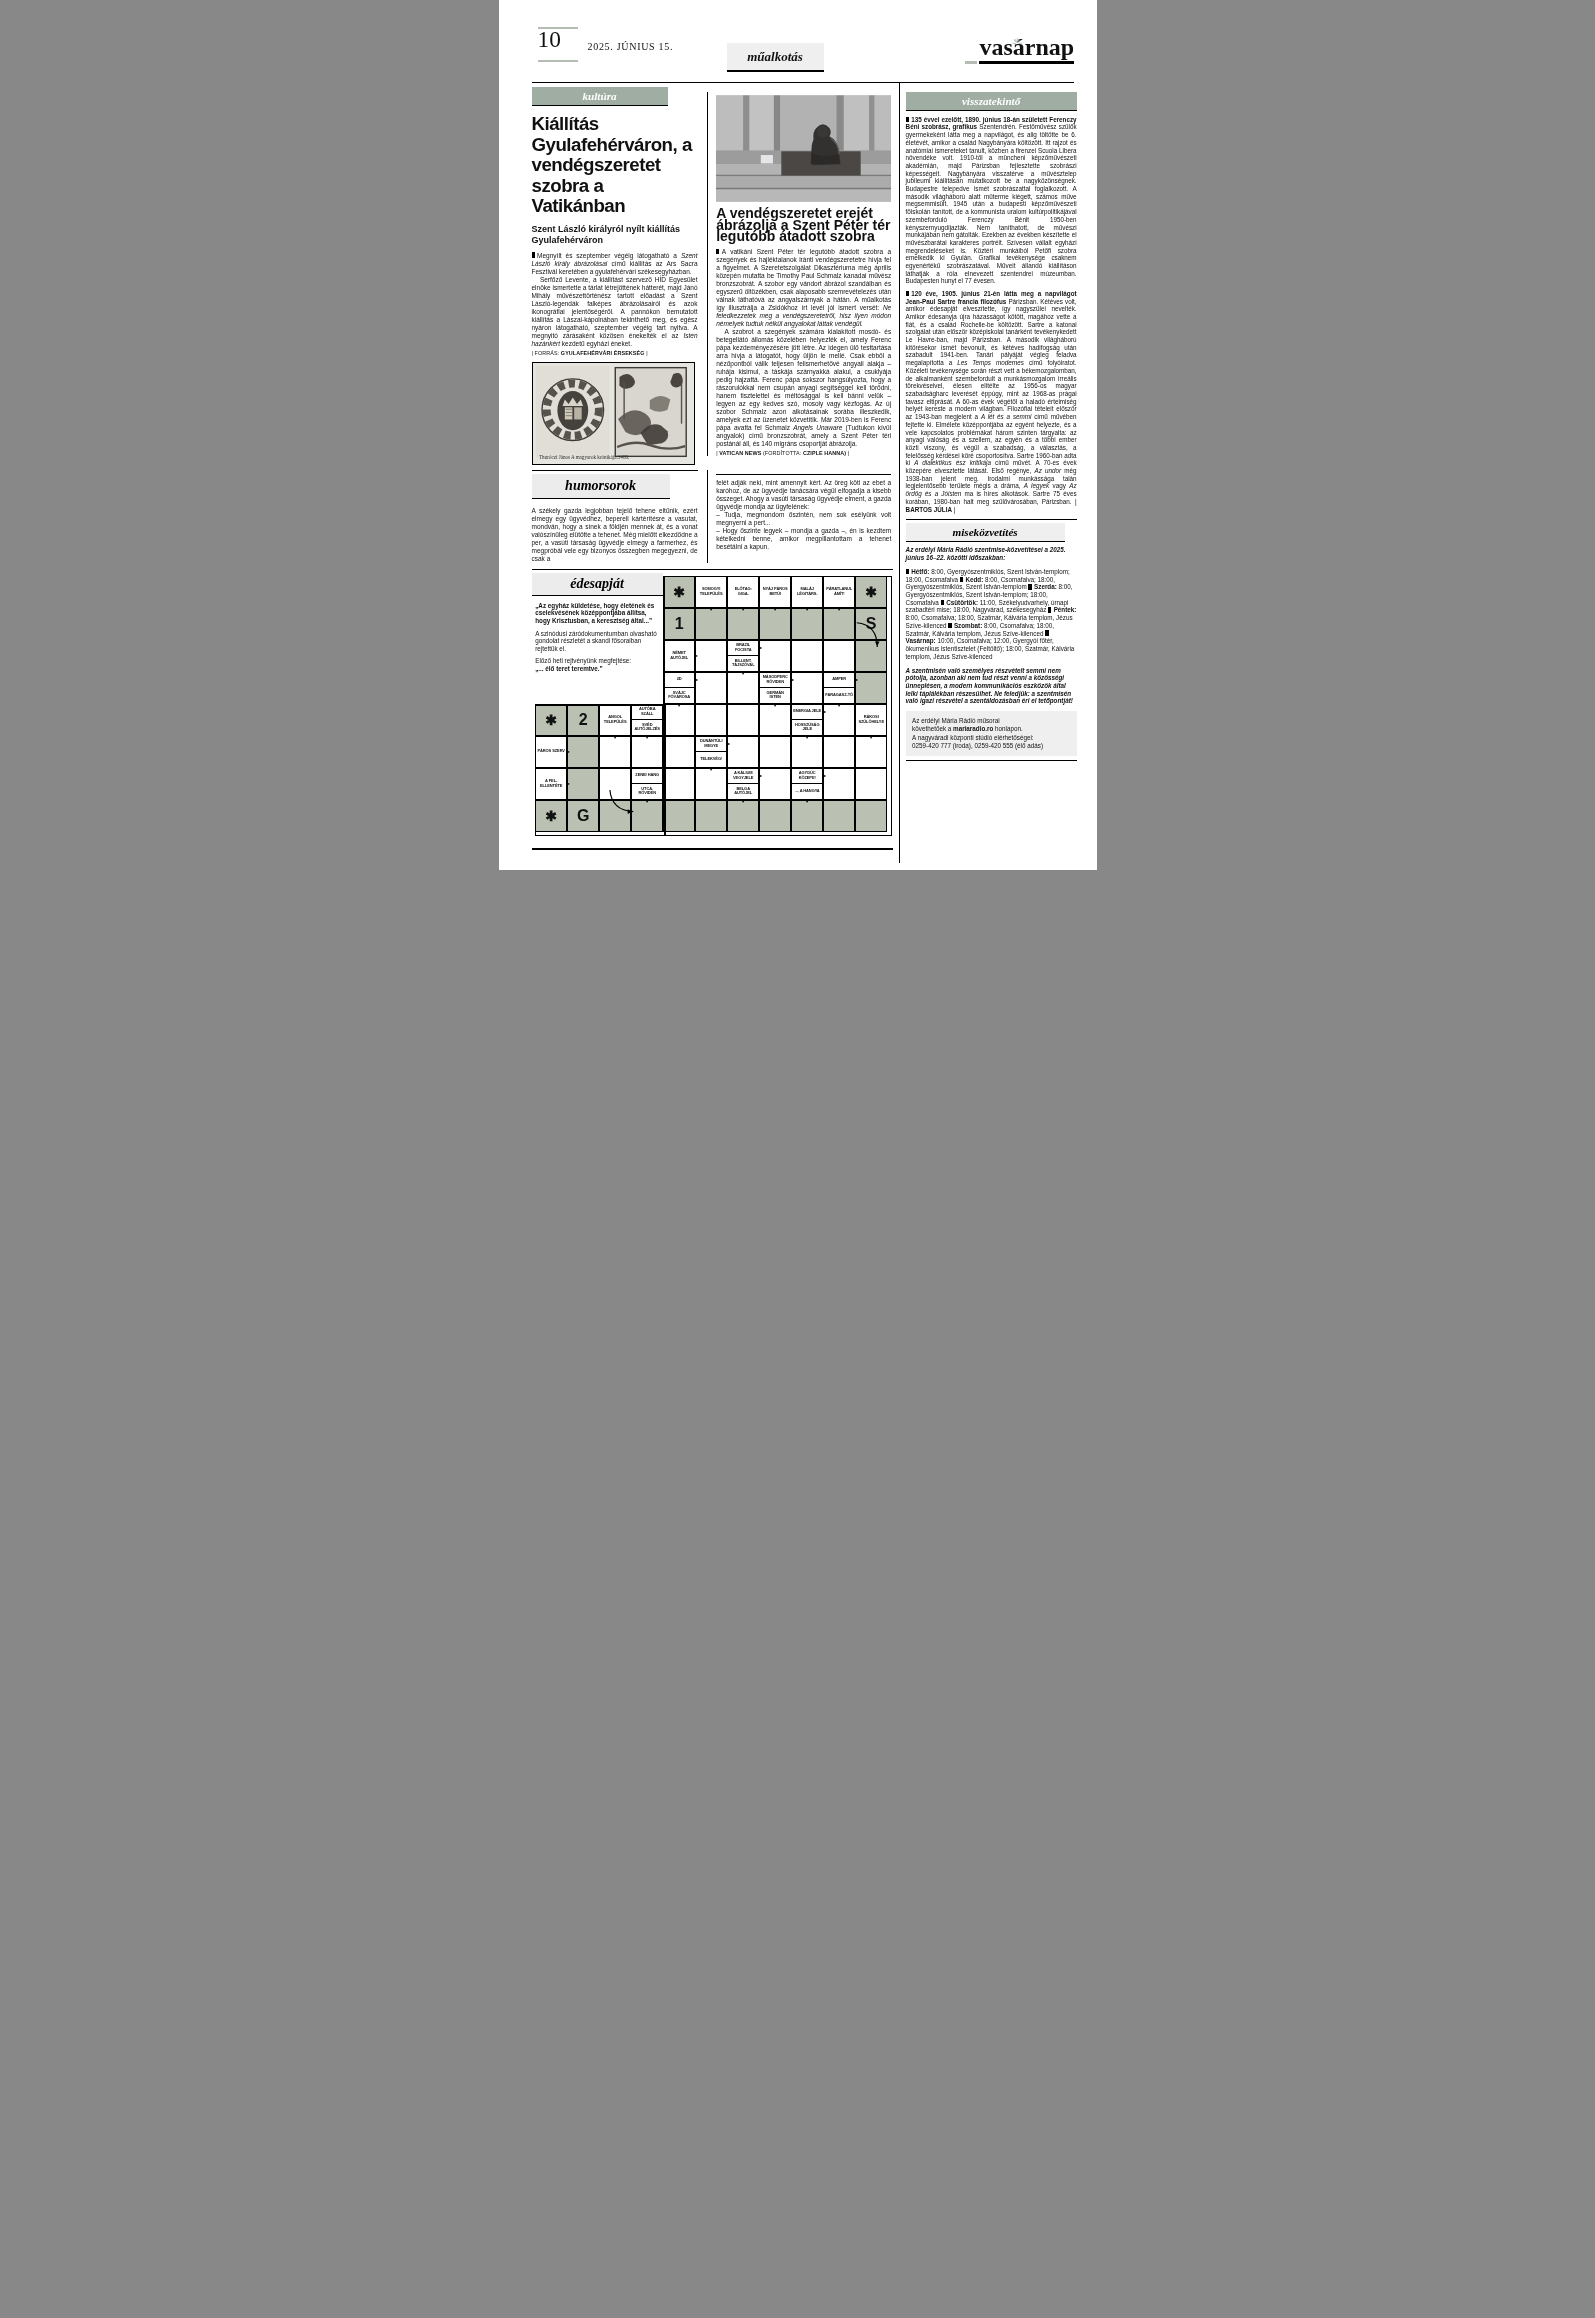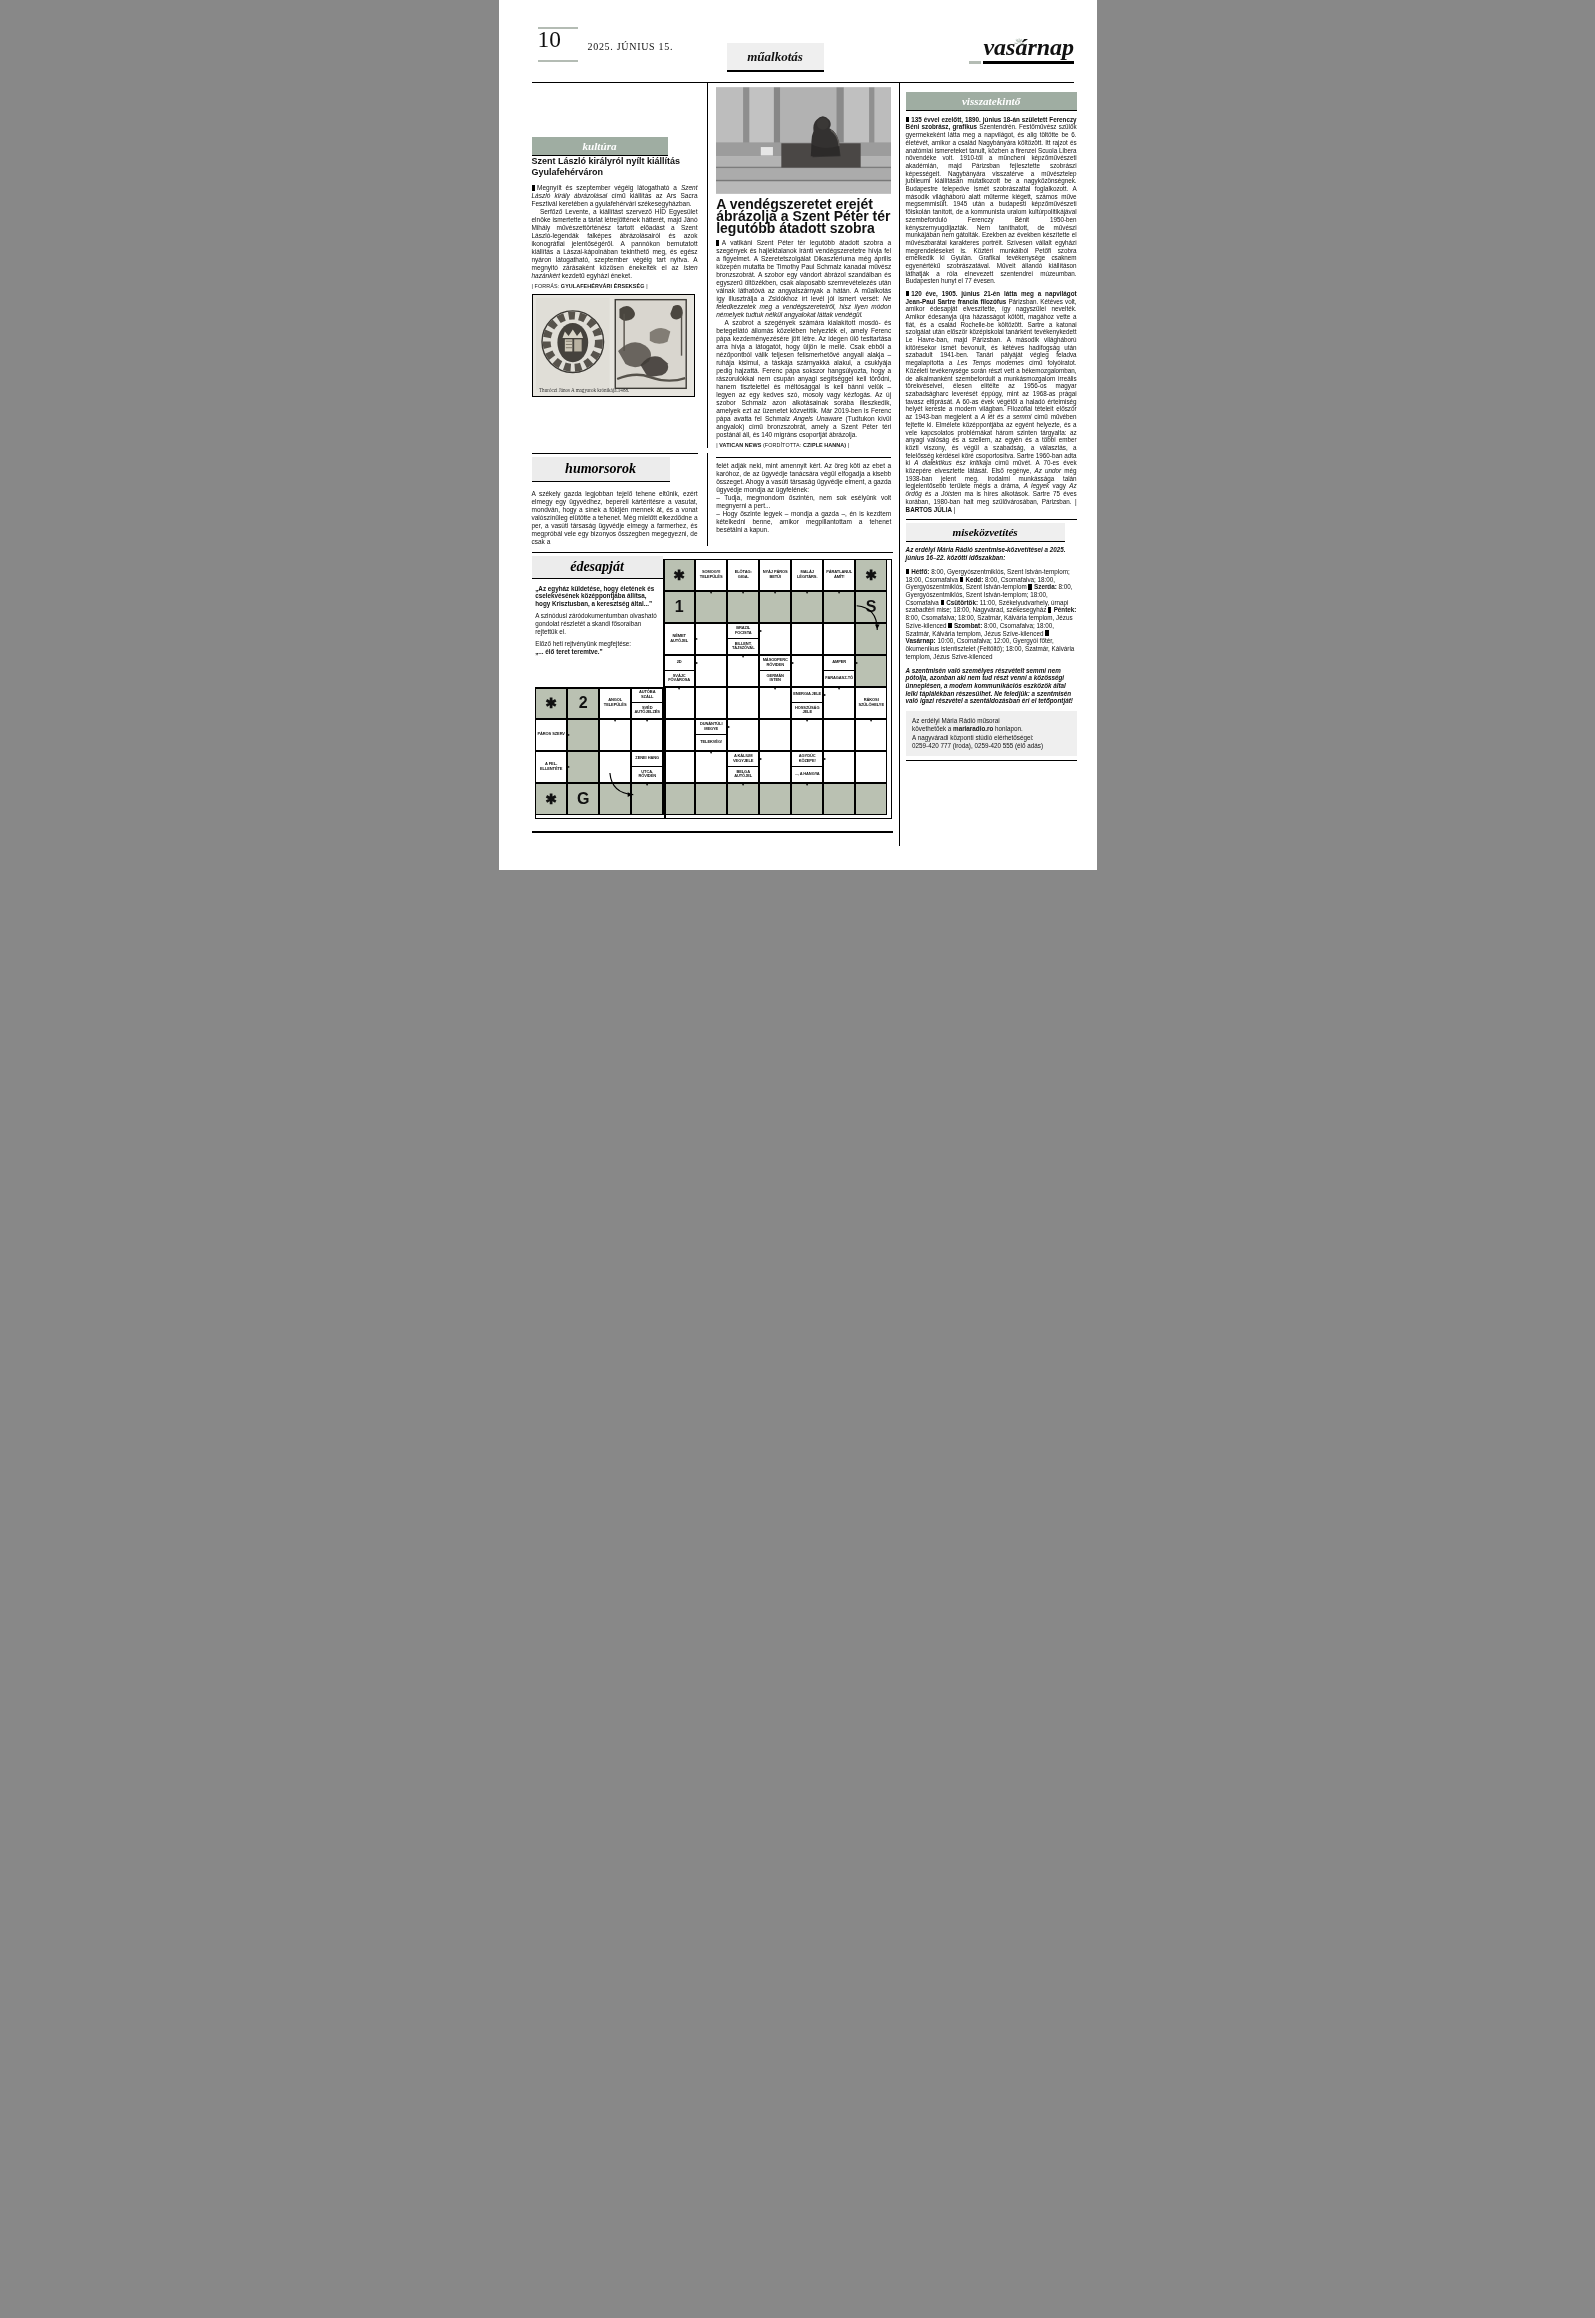--- a/index.html
+++ b/index.html
@@ -10,21 +10,21 @@
   #header{position:relative;height:83px;}
   .pn-bar{position:absolute;left:6px;width:40px;height:2.3px;background:#b4bcb4;}
   #pageno{position:absolute;left:6px;top:28px;font-family:"Liberation Serif",serif;
           font-size:23.4px;line-height:1;font-weight:400;}
   #issue-date{position:absolute;left:56px;top:41px;font-family:"Liberation Serif",serif;
           font-size:10px;letter-spacing:0.7px;}
   #szabadido-box{position:absolute;left:195px;top:43px;width:97px;height:29px;background:#efefef;
           display:flex;align-items:center;justify-content:center;border-bottom:2.8px solid #000;box-sizing:border-box;}
   #szabadido-box span{font-family:"Liberation Serif",serif;font-style:italic;font-weight:bold;font-size:13px;}
   #brand{position:absolute;right:0;top:35px;text-align:right;}
-  #brand .word{font-family:"Liberation Serif",serif;font-style:italic;font-weight:bold;
+  #brand .word{font-family:"Liberation Serif",serif;font-weight:bold;
           font-size:24px;line-height:1;position:relative;display:inline-block;text-align:right;}
   #brand .sun{position:absolute;left:34%;top:-6.5px;}
   #brand-underline{margin-top:1.9px;height:2.8px;background:#000;position:relative;}
   #brand-underline .sq{position:absolute;left:-14px;top:0;width:11.2px;height:2.8px;background:#b4bcb4;}
   #header-rule{position:absolute;left:0;right:0;bottom:0;height:0.9px;background:#000;}
   
   #cols{display:flex;}
   #main{width:361px;flex:none;}
   #rightcol{width:171px;flex:none;margin-left:6.5px;border-left:0.9px solid #000;padding-left:5.6px;}
   
@@ -139,20 +139,21 @@
     </div>
     <div id="header-rule"></div>
   </div>
 
   <div id="cols">
     <div id="main">
 
       <div id="topsec">
         <div class="col-left">
           <div class="tagbox" id="kultura-tag">kultúra</div>
+          <h1 id="left-headline">Kiállítás Gyulafehérváron, a vendégszeretet szobra a Vatikánban</h1>
           <h2 id="left-subhead">Szent László királyról nyílt kiállítás Gyulafehérváron</h2>
           <div class="body-txt">
             <p><span class="mk"></span><span>Megnyílt és szeptember végéig látogatható a </span><span class="i">Szent László király ábrázolásai</span><span> című kiállítás az Ars Sacra Fesztivál keretében a gyulafehérvári székesegyházban.</span></p>
             <p class="ind"><span>Serfőző Levente, a kiállítást szervező HÍD Egyesület elnöke ismertette a tárlat létrejöttének hátterét, majd Jánó Mihály művészettörténész tartott előadást a Szent László-legendák falképes ábrázolásairól és azok ikonográfiai jelentőségéről. A pannókon bemutatott kiállítás a Lászai-kápolnában tekinthető meg, és egész nyáron látogatható, szeptember végéig tart nyitva. A megnyitó zárásaként közösen énekelték el az </span><span class="i">Isten hazánkért</span><span> kezdetű egyházi éneket.</span></p>
           </div>
           <div class="src"><span>| FORRÁS: </span><span class="b">GYULAFEHÉRVÁRI ÉRSEKSÉG</span><span> |</span></div>
 
           <div id="chronicle">
             <svg width="158" height="98" viewBox="0 0 338 210">
               <rect x="0" y="0" width="338" height="210" fill="#e7e5df"></rect>

